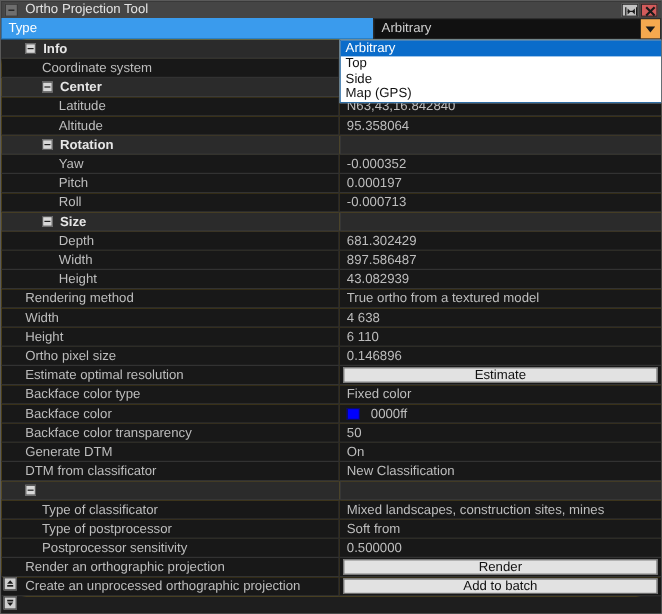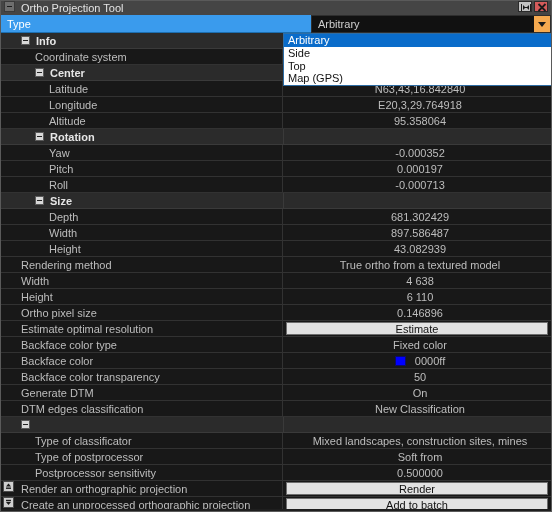--- a/index.html
+++ b/index.html
@@ -25,21 +25,21 @@
     border: 1px solid #5a5a5a;
     overflow: hidden;
   }
 
   
   .titlebar {
     position: relative;
     height: 14px;
     background: #454545;
     display: flex;
-    align-items: flex-start;
+    align-items: center;
     padding: 0 1px;
     box-sizing: border-box;
   }
   .tb-collapse {
     width: 11px;
     height: 11px;
     margin-left: 2px;
     background: #6e6e6e;
     border: 1px solid #3a3a3a;
     box-sizing: border-box;
@@ -182,21 +182,20 @@
     box-sizing: border-box;
     display: flex;
     align-items: center;
     background: #181818;
     border-bottom: 1px solid #323232;
     font-size: 11px;
     color: #bdbdbd;
     padding-left: 6px;
     white-space: nowrap;
     overflow: hidden;
-    justify-content: center;
   }
   
   .row.group .cell-name,
   .row.group .cell-val {
     background: #2b2b2b;
     color: #e6e6e6;
     font-weight: bold;
     border-bottom: 1px solid #3a3a3a;
   }
   .row.group .cell-name { border-right: none; }
@@ -346,29 +345,20 @@
           <span class="ind l3"></span>
           <span>Latitude</span>
         </div>
         <div class="cell-val">
           <span>N63,43,16.842840</span>
         </div>
       </div>
       <div class="row">
         <div class="cell-name">
           <span class="ind l3"></span>
-          <span>Longitude</span>
-        </div>
-        <div class="cell-val">
-          <span>E20,3,29.764918</span>
-        </div>
-      </div>
-      <div class="row">
-        <div class="cell-name">
-          <span class="ind l3"></span>
           <span>Altitude</span>
         </div>
         <div class="cell-val">
           <span>95.358064</span>
         </div>
       </div>
       <div class="row group">
         <div class="cell-name">
           <span class="ind l2"></span>
           <span class="expander"></span>
@@ -520,21 +510,21 @@
           <span class="ind l1"></span>
           <span>Generate DTM</span>
         </div>
         <div class="cell-val">
           <span>On</span>
         </div>
       </div>
       <div class="row">
         <div class="cell-name">
           <span class="ind l1"></span>
-          <span>DTM edges classification</span>
+          <span>DTM from classificator</span>
         </div>
         <div class="cell-val">
           <span>New Classification</span>
         </div>
       </div>
       <div class="row group">
         <div class="cell-name">
           <span class="ind l1"></span>
           <span class="expander"></span>
         </div>
@@ -584,22 +574,22 @@
           <span>Create an unprocessed orthographic projection</span>
         </div>
         <div class="cell-val btncell">
           <div class="gbtn">Add to batch</div>
         </div>
       </div>
     </div>
 
   <div class="dropdown" id="dropdown">
       <div class="dd-item sel">Arbitrary</div>
+      <div class="dd-item">Top</div>
       <div class="dd-item">Side</div>
-      <div class="dd-item">Top</div>
       <div class="dd-item">Map (GPS)</div>
     </div>
 
   <div class="gutter-btn" style="top:480px;">
     <svg width="9" height="9" viewBox="0 0 9 9">
       <polygon points="4.5,1.5 7,4.5 2,4.5" fill="#1a1a1a"></polygon>
       <rect x="2" y="5.5" width="5" height="1.4" fill="#1a1a1a"></rect>
     </svg>
   </div>
   <div class="gutter-btn" style="top:496px;">

